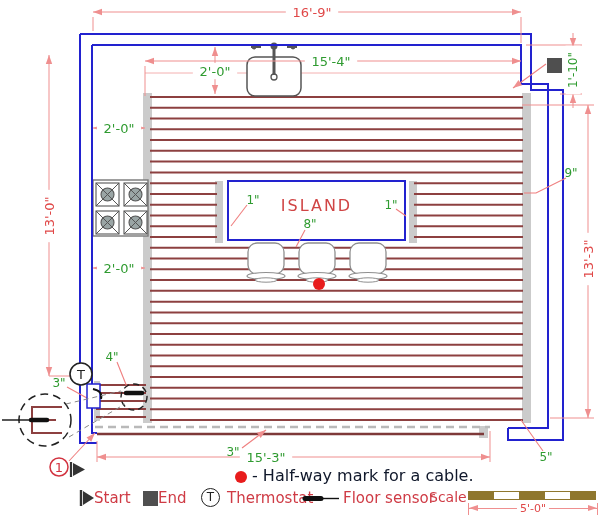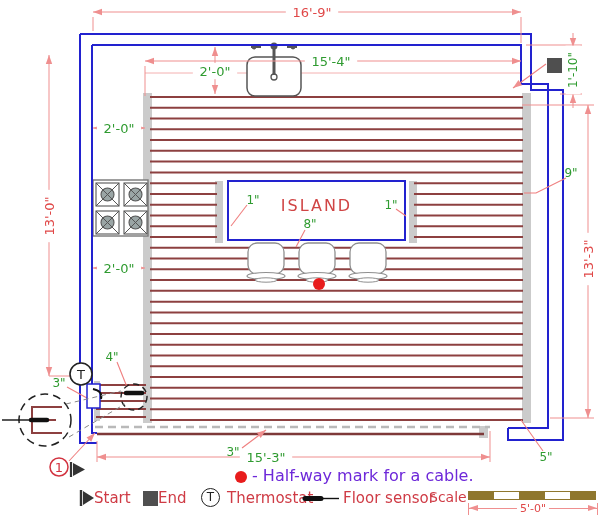--- a/index.html
+++ b/index.html
@@ -1,20 +1,20 @@
 <!DOCTYPE html>
 <html><head>
 <meta charset="utf-8">
 <style>
   html,body{margin:0;padding:0;background:#fff;}
   #stage{position:relative;width:600px;height:522px;background:#fff;overflow:hidden;
          font-family:"DejaVu Sans","Liberation Sans",sans-serif;}
   #plan-svg{position:absolute;left:0;top:0;}
   .overlay{position:absolute;white-space:nowrap;}
-  .halfway{left:252px;top:466px;color:#6d28d9;font-size:16px;}
+  .halfway{left:252px;top:466px;color:#0f172a;font-size:16px;}
   .halfway-dot{position:absolute;left:235px;top:471px;width:12px;height:12px;border-radius:50%;background:#e81c1c;}
   .legend-item-label{color:#cf3b45;font-size:15px;position:absolute;top:489px;}
   .t-circle{position:absolute;left:201px;top:488px;width:17px;height:17px;border:1.7px solid #222;
             border-radius:50%;text-align:center;line-height:17px;font-size:12px;color:#222;background:#fff;}
   .end-sq{position:absolute;left:143px;top:491px;width:15px;height:15px;background:#4f4f4f;}
   .scale-label{left:429px;top:489px;font-size:14px;}
   #scalebar{position:absolute;left:468px;top:491px;width:128px;height:9px;display:flex;
             border:1px solid #8f772e;box-sizing:border-box;}
   #scalebar div{flex:1;height:100%;}
   #scale-dim{position:absolute;left:468px;top:503px;width:128px;height:12px;

